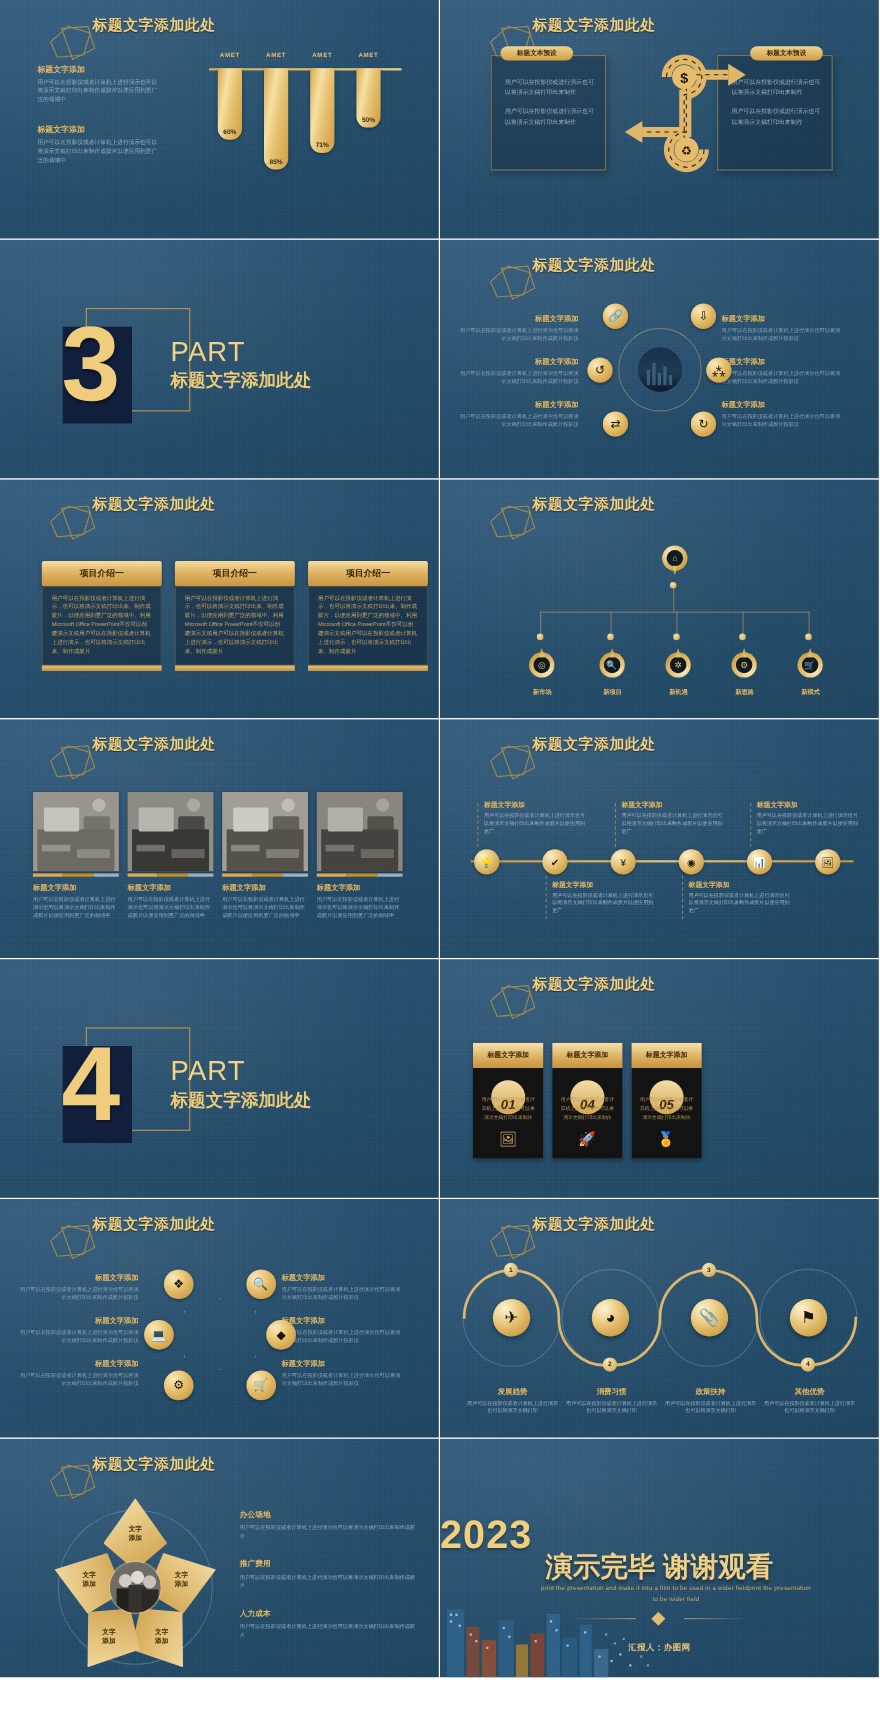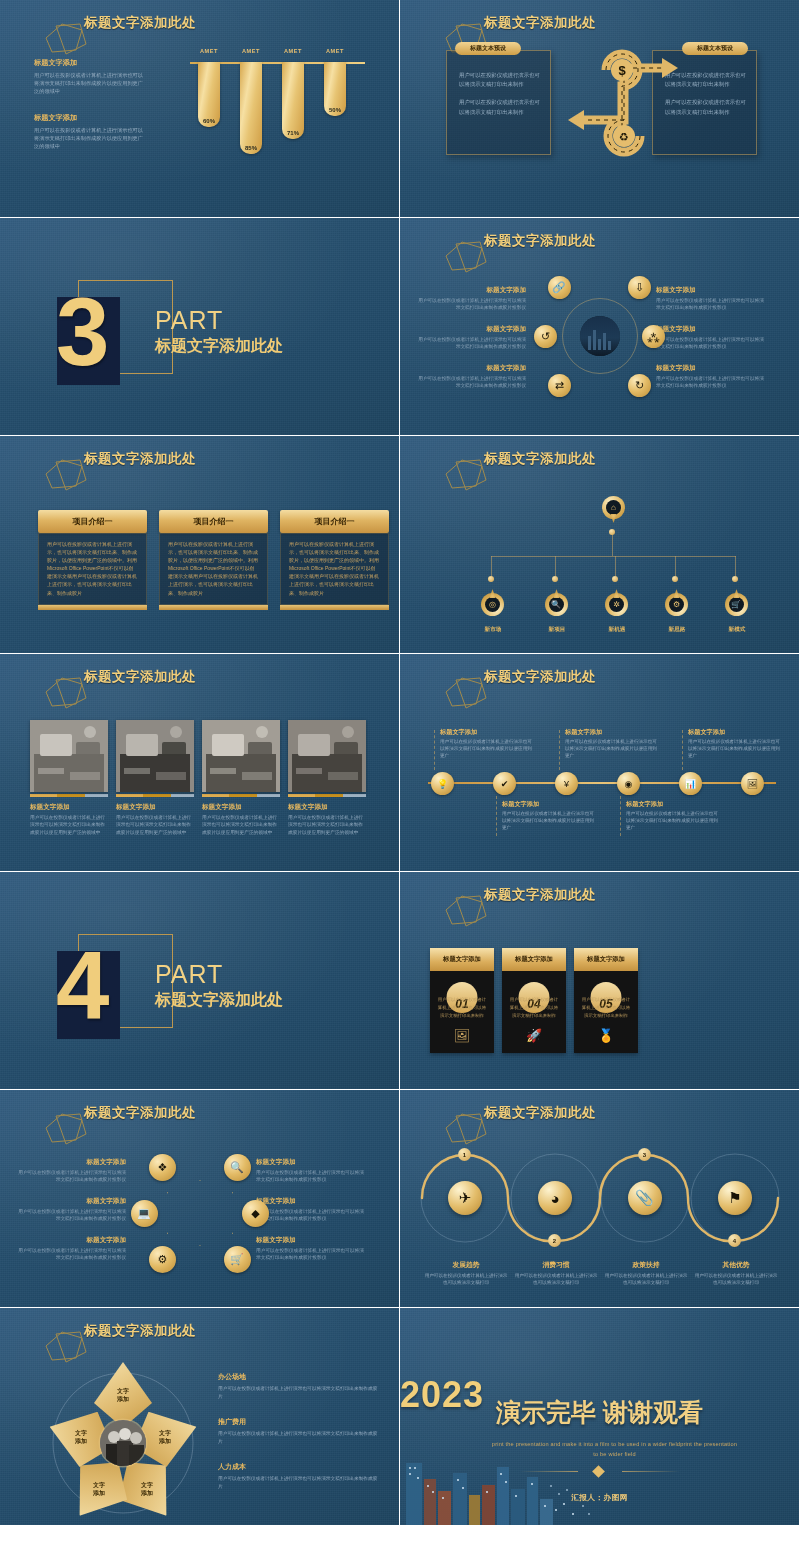--- a/index.html
+++ b/index.html
@@ -206,21 +206,21 @@
     box-shadow:0 0 0 1.5px rgba(230,198,130,.5); }
   .st-right{ position:absolute; left:218px; top:64px; width:160px; }
   .st-item{ margin-bottom:17px; }
   .st-item .t{ font-size:7px; font-weight:bold; color:#e8b95f; margin-bottom:3px;}
   .st-item .d{ font-size:4.7px; color:#95acc1; line-height:1.6;}
 
   
   .th-year{ position:absolute; left:0; right:0; top:66px; text-align:left;
     font-size:36px; font-weight:bold; color:#f1cf7b; letter-spacing:1px;
     text-shadow:0 2px 3px rgba(0,0,0,.35); }
-  .th-main{ position:absolute; left:0; right:0; top:88px; text-align:center;
+  .th-main{ position:absolute; left:0; right:0; top:100px; text-align:center;
     font-size:25px; font-weight:bold; color:#f2d083;
     text-shadow:0 2px 3px rgba(0,0,0,.4); }
   .th-sub{ position:absolute; left:90px; right:60px; top:132px; text-align:center;
     font-size:5.6px; color:#cba864; line-height:1.7; letter-spacing:.2px;}
   .th-div{ position:absolute; top:158px; left:120px; width:160px; height:10px;}
   .th-div .ln{ position:absolute; top:5px; height:1px; width:58px;
     background:linear-gradient(90deg,rgba(200,168,104,0),rgba(200,168,104,.8)); }
   .th-div .ln2{ left:102px; background:linear-gradient(90deg,rgba(200,168,104,.8),rgba(200,168,104,0)); }
   .th-dia{ position:absolute; left:74px; top:1px; width:9px; height:9px;
     background:#e4bd6c; transform:rotate(45deg); }

